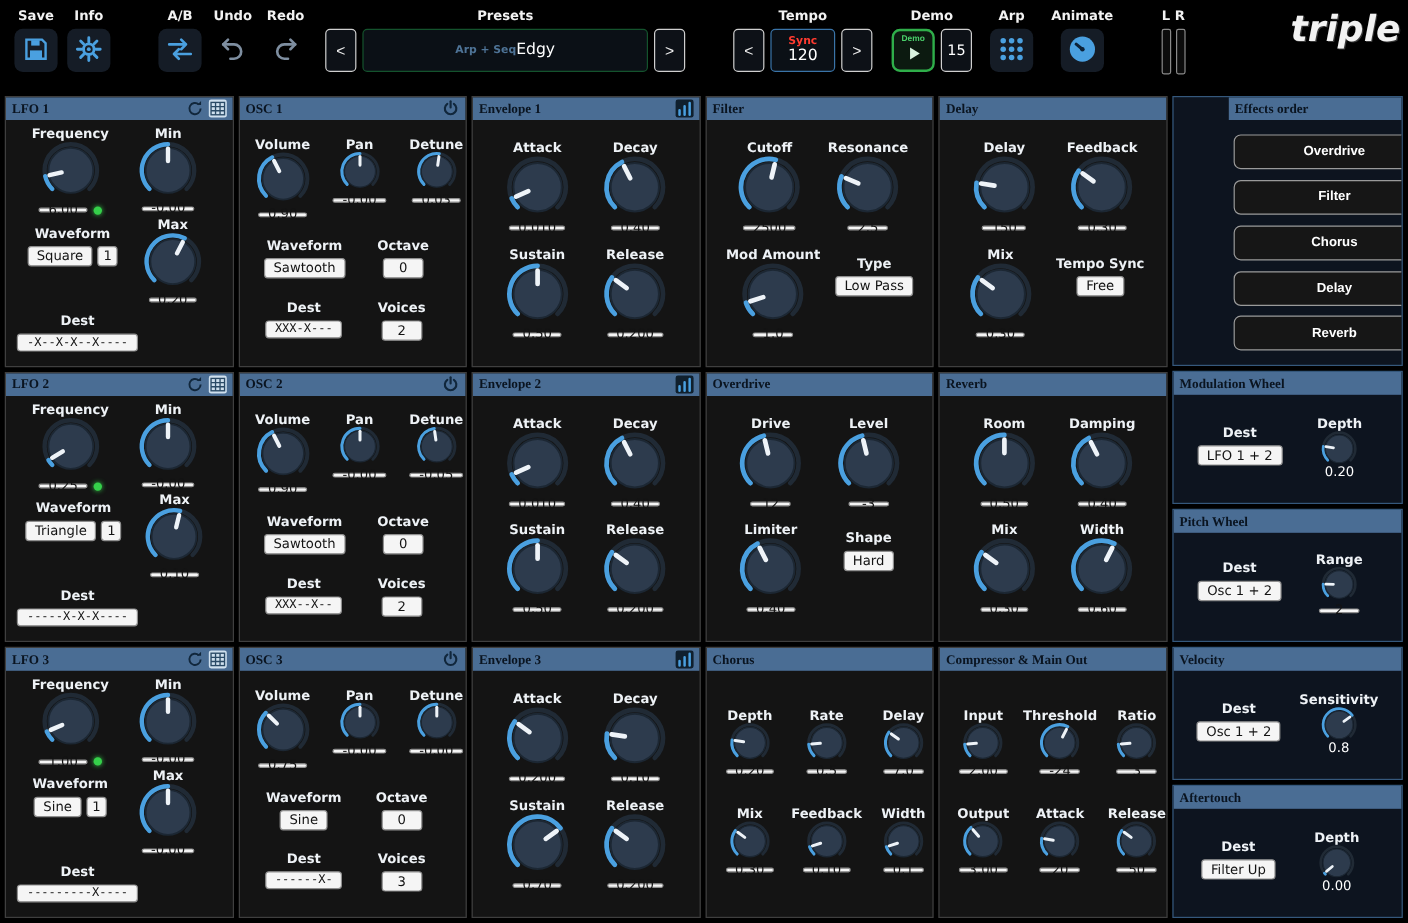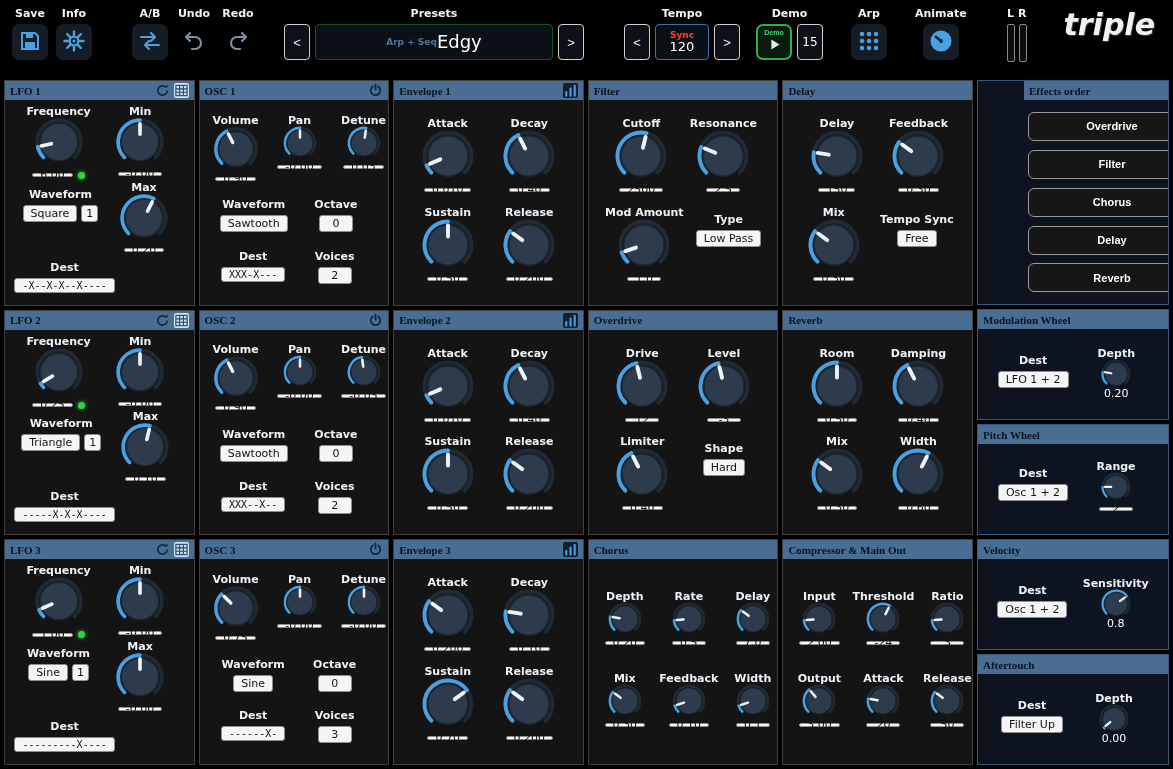--- a/index.html
+++ b/index.html
@@ -1,33 +1,33 @@
 <!DOCTYPE html>
 <html><head>
 <meta charset="utf-8">
 <style>
   *{box-sizing:border-box;margin:0;padding:0;}
   html,body{width:1173px;height:769px;background:#000;overflow:hidden;
     font-family:"DejaVu Sans","Liberation Sans",sans-serif;color:#fff;}
   
-  .topbar{height:76px;display:flex;align-items:flex-start;padding:7px 12px 0 12px;}
+  .topbar{height:76px;display:flex;align-items:flex-start;padding:7px 0 0 12px;}
   .tb-group{display:flex;flex-direction:column;align-items:center;gap:4px;}
   .tb-label{font-size:11px;font-weight:bold;color:#f2f2f2;white-space:nowrap;}
   .tb-row{display:flex;align-items:center;gap:5px;}
   .icon-btn{width:36px;height:36px;border-radius:7px;background:#151c26;border:none;
     color:#4aa0e0;display:flex;align-items:center;justify-content:center;cursor:pointer;}
   .icon-btn svg{width:24px;height:24px;}
   .icon-btn.dim{color:#7e8ea0;background:transparent;}
-  .gap8{margin-left:8px;} .gap16{margin-left:16px;} .gap24{margin-left:28px;} .gap40{margin-left:40px;}
+  .gap8{margin-left:8px;} .gap16{margin-left:16px;} .gap24{margin-left:15px;} .gap40{margin-left:40px;}
   .step-btn{width:26px;height:36px;background:#0d1117;border:1px solid #cfcfcf;border-radius:4px;
     color:#f0f0f0;font-size:13px;cursor:pointer;}
   .preset-box{width:238px;height:36px;background:#0b1016;border:1px solid #14532d;border-radius:4px;
     display:flex;flex-direction:row;align-items:center;justify-content:center;cursor:pointer;}
   .preset-sub{font-size:9px;color:#4e7396;font-weight:bold;line-height:10px;}
-  .preset-name{font-size:18px;color:#fff;line-height:16px;}
+  .preset-name{font-size:13px;color:#fff;line-height:16px;}
   .tempo-box{width:54px;height:36px;background:#0b1016;border:1px solid #3a74a8;border-radius:4px;
     display:flex;flex-direction:column;align-items:center;justify-content:center;cursor:pointer;}
   .tempo-sync{font-size:9px;font-weight:bold;color:#ff3b30;line-height:10px;}
   .tempo-val{font-size:13px;color:#fff;line-height:14px;}
   .demo-btn{width:36px;height:36px;background:#0c1a10;border:2px solid #2fae4a;border-radius:7px;
     display:flex;flex-direction:column;align-items:center;justify-content:center;cursor:pointer;gap:0;}
   .demo-btn .demo-txt{font-size:7px;font-weight:bold;color:#4ad06a;line-height:8px;}
   .demo-btn svg{width:15px;height:15px;}
   .count-box{width:26px;height:36px;background:#0d1117;border:1px solid #cfcfcf;border-radius:4px;
     color:#fff;font-size:12px;display:flex;align-items:center;justify-content:center;}

